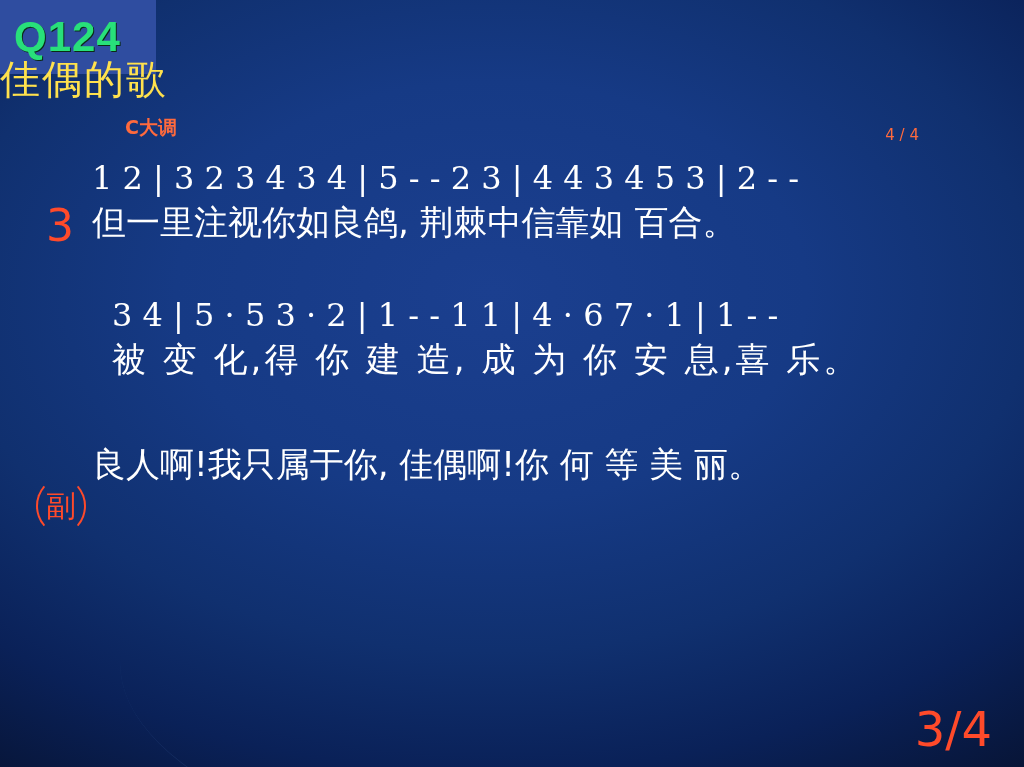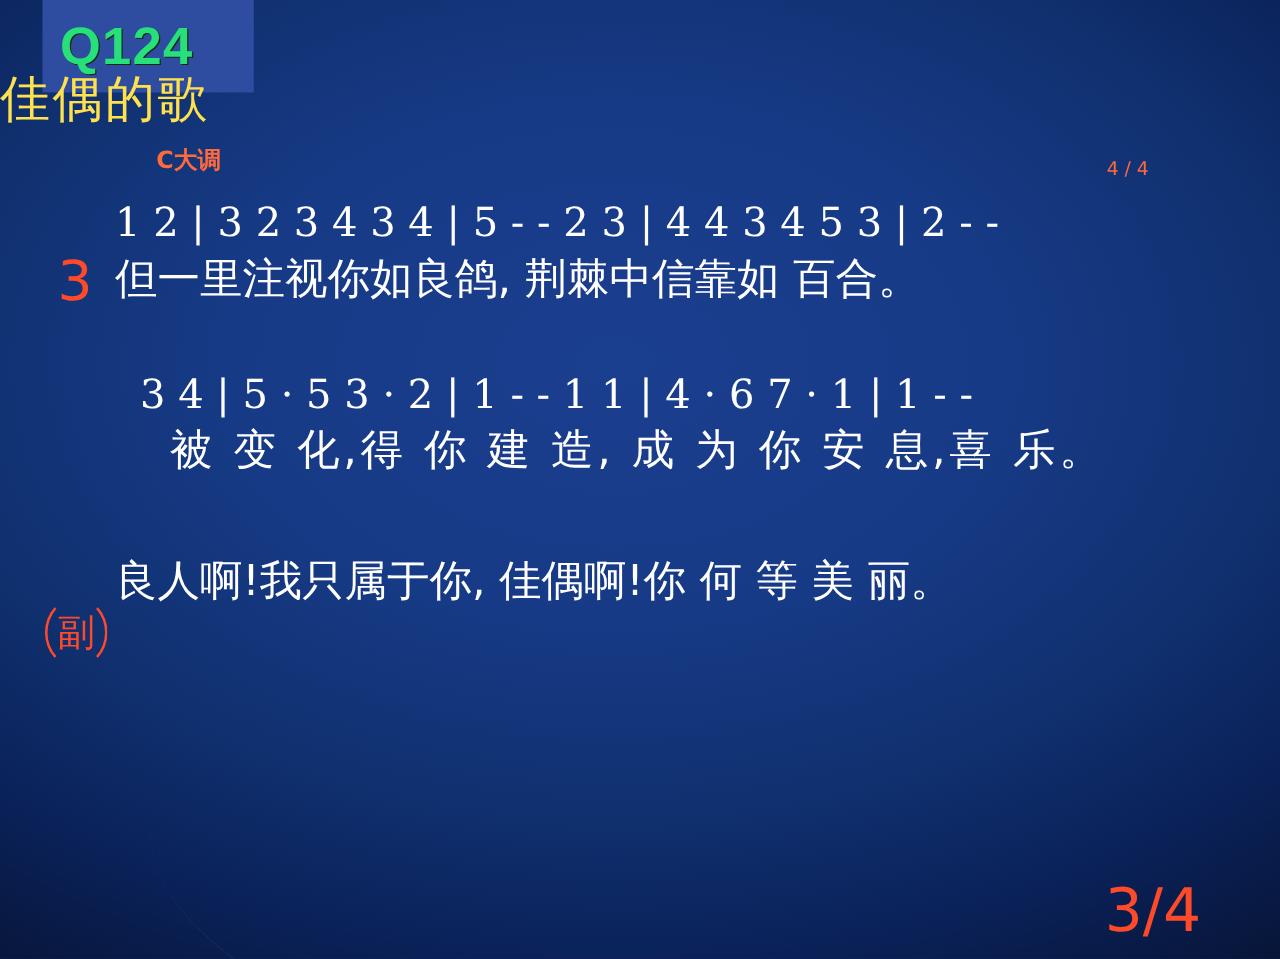--- a/index.html
+++ b/index.html
@@ -48,27 +48,26 @@
     border-width: 0 0 2px 0;
     border-bottom-color: rgba(130,180,245,0.10);
     transform: rotate(2deg);
   }
 
   
   #code-badge {
     position: absolute;
     left: 0px;
     top: 0px;
-    width: 169px;
+    width: 156px;
     height: 74px;
     background: #2f4da0;
     display: flex;
     align-items: center;
     justify-content: flex-start;
-    margin-left: 34px;
   }
   #code-badge .txt {
     font-family: "Liberation Sans", sans-serif;
     font-weight: bold;
     font-size: 42px;
     color: #28e07a;
     letter-spacing: 1px;
     padding-left: 14px;
     text-shadow: 1px 1px 0 #0b2a15;
   }
@@ -153,26 +152,26 @@
     line-height: 1.25;
   }
   .lyrics {
     color: #ffffff;
     font-family: "DejaVu Sans", sans-serif;
     font-size: 34px;
     white-space: nowrap;
     letter-spacing: 0px;
     margin-top: 2px;
   }
-  .lyrics.wide { letter-spacing: 3px; margin-left: 24px; }
+  .lyrics.wide { letter-spacing: 3px; }
 
   
   #page-frac {
     position: absolute;
-    right: 63px;
+    right: 32px;
     bottom: 10px;
     color: #ff4a2a;
     font-size: 48px;
     font-family: "DejaVu Sans", sans-serif;
   }
 </style>
 </head>
 <body>
 
 <div id="slide">

